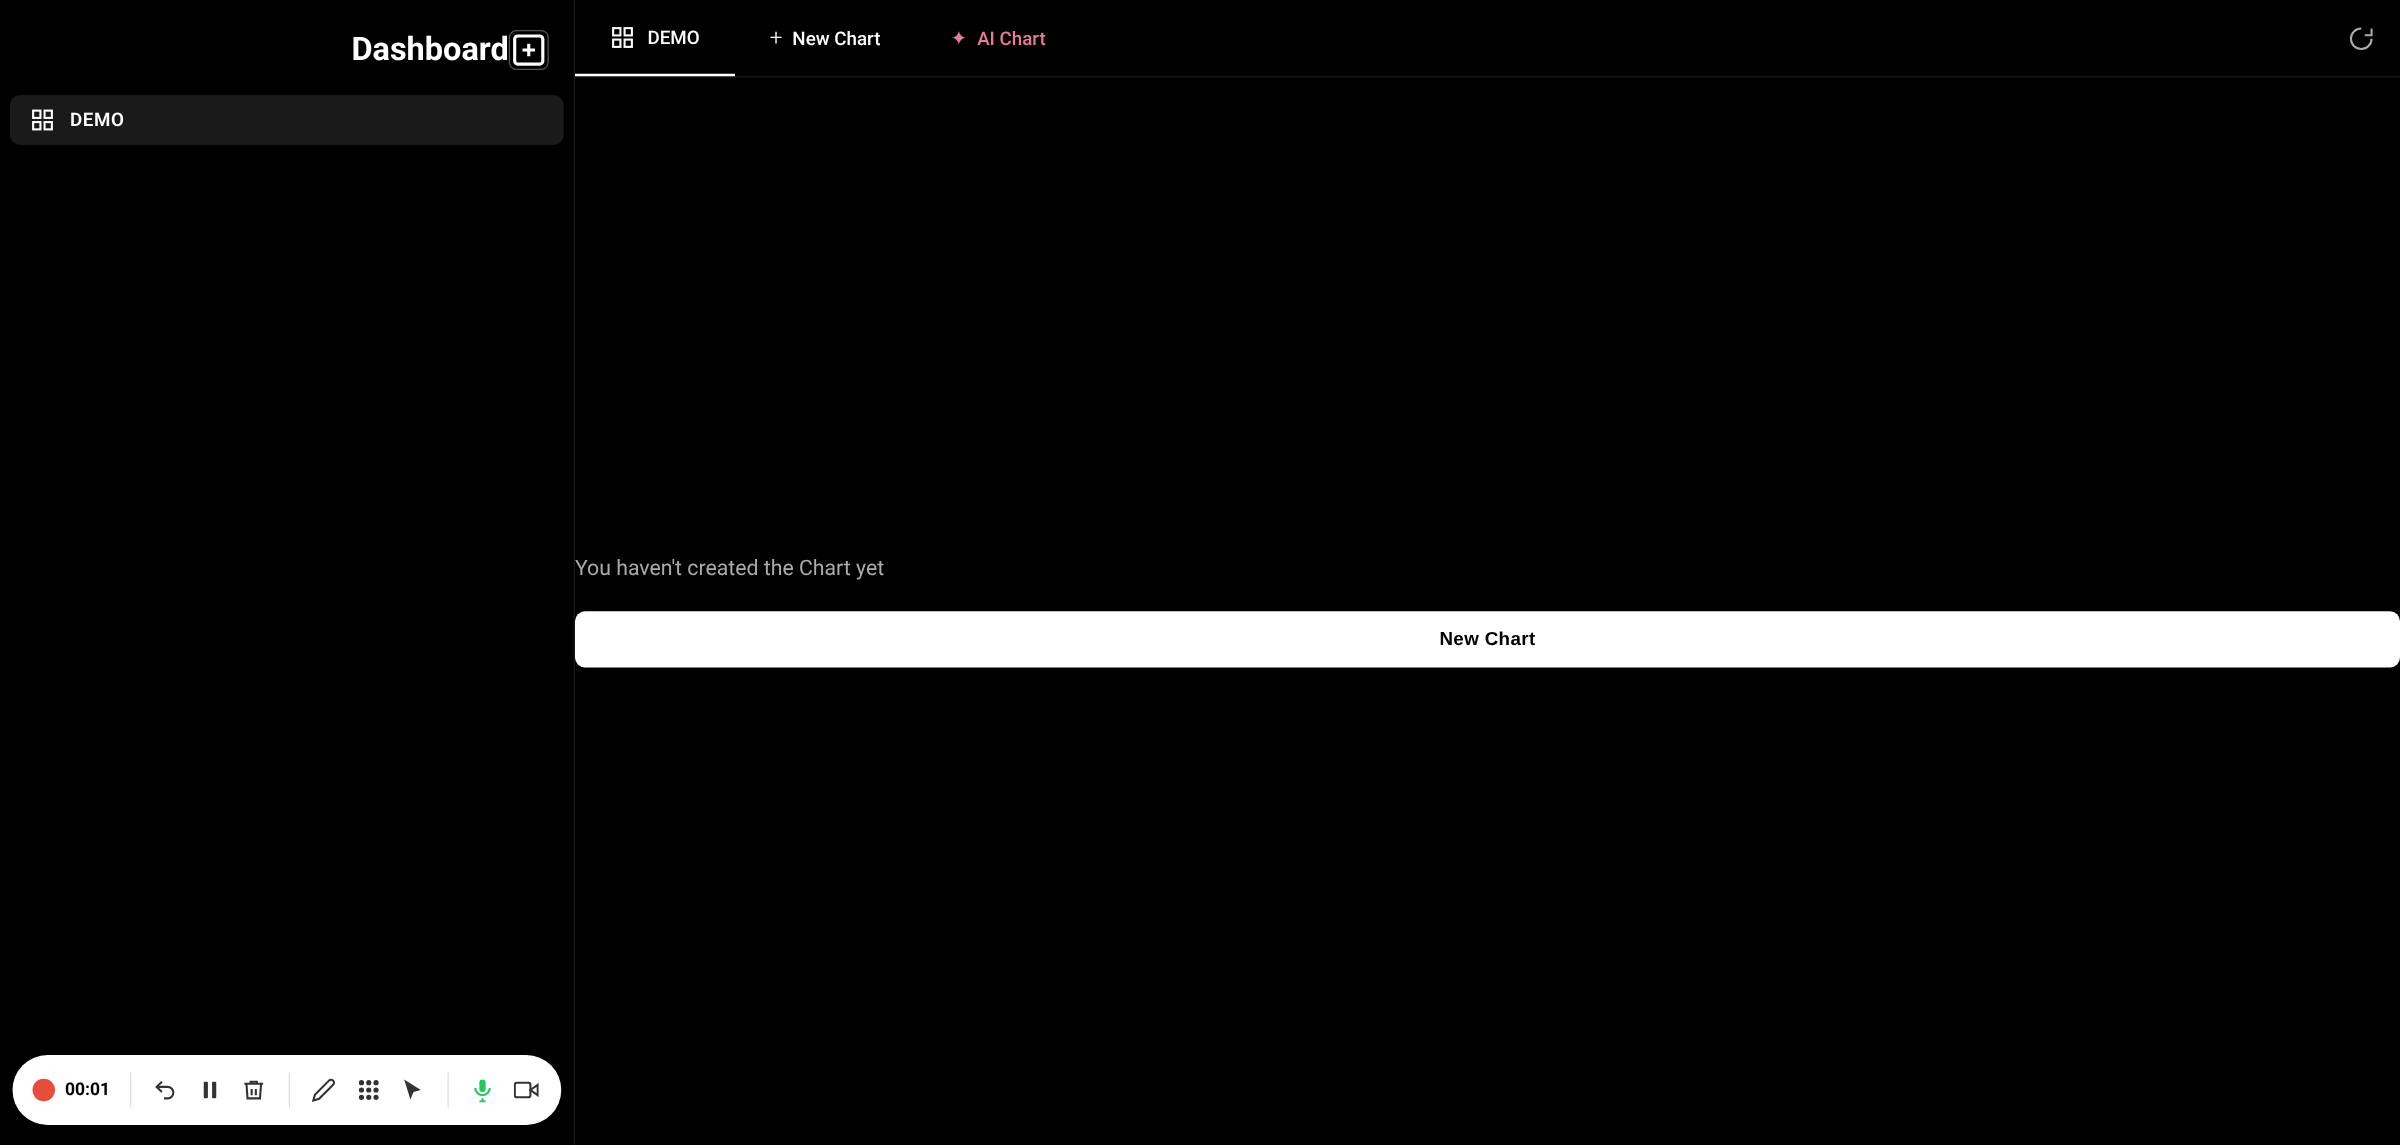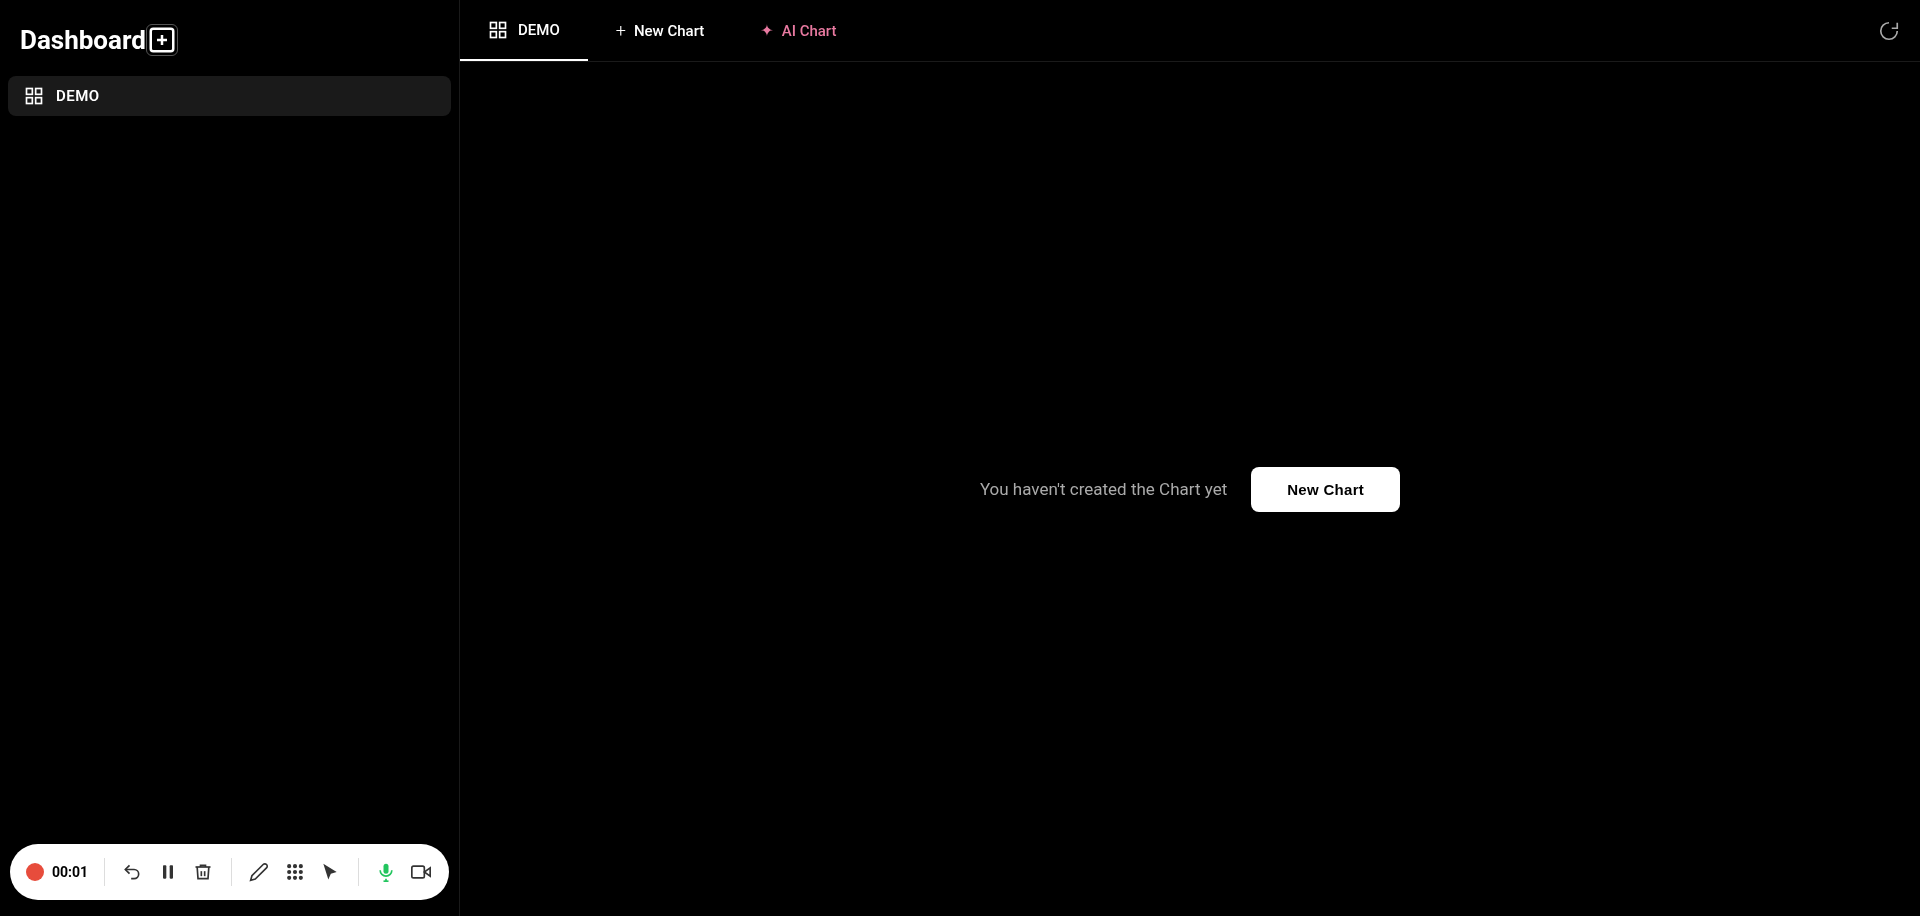--- a/index.html
+++ b/index.html
@@ -26,21 +26,21 @@
       border-right: 1px solid #1a1a1a;
       display: flex;
       flex-direction: column;
       height: 100vh;
       position: relative;
     }
 
     .sidebar-header {
       display: flex;
       align-items: center;
-      justify-content: flex-start;
+      justify-content: flex-end;
       padding: 24px 20px 20px 20px;
     }
 
     .sidebar-title {
       font-size: 26px;
       font-weight: 700;
       color: #fff;
     }
 
     .sidebar-add-btn {
@@ -234,21 +234,21 @@
 
     .nav-refresh-btn svg {
       width: 22px;
       height: 22px;
     }
 
     
     .empty-state {
       flex: 1;
       display: flex;
-      align-items: center;
+      flex-direction: column;
       justify-content: center;
       gap: 24px;
     }
 
     .empty-state-text {
       font-size: 17px;
       color: #aaa;
       font-weight: 400;
     }
 

